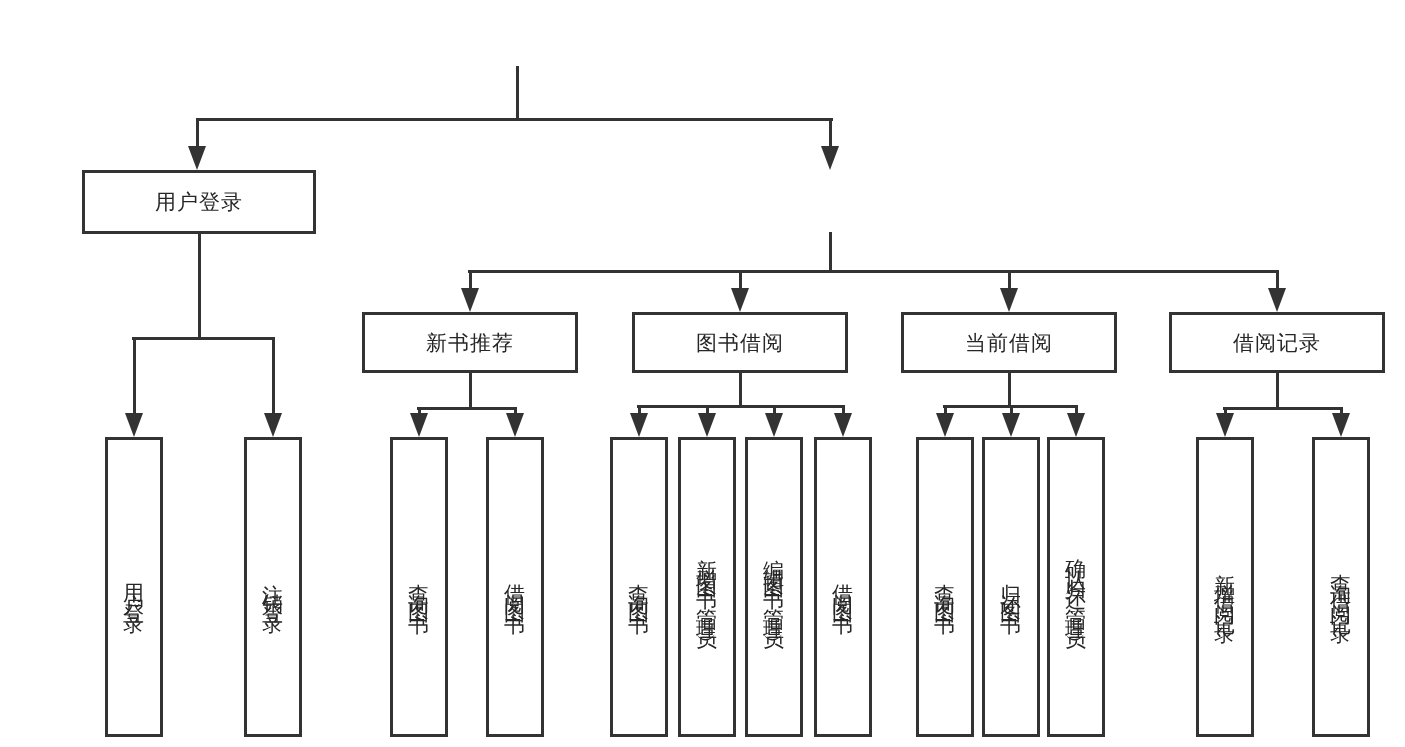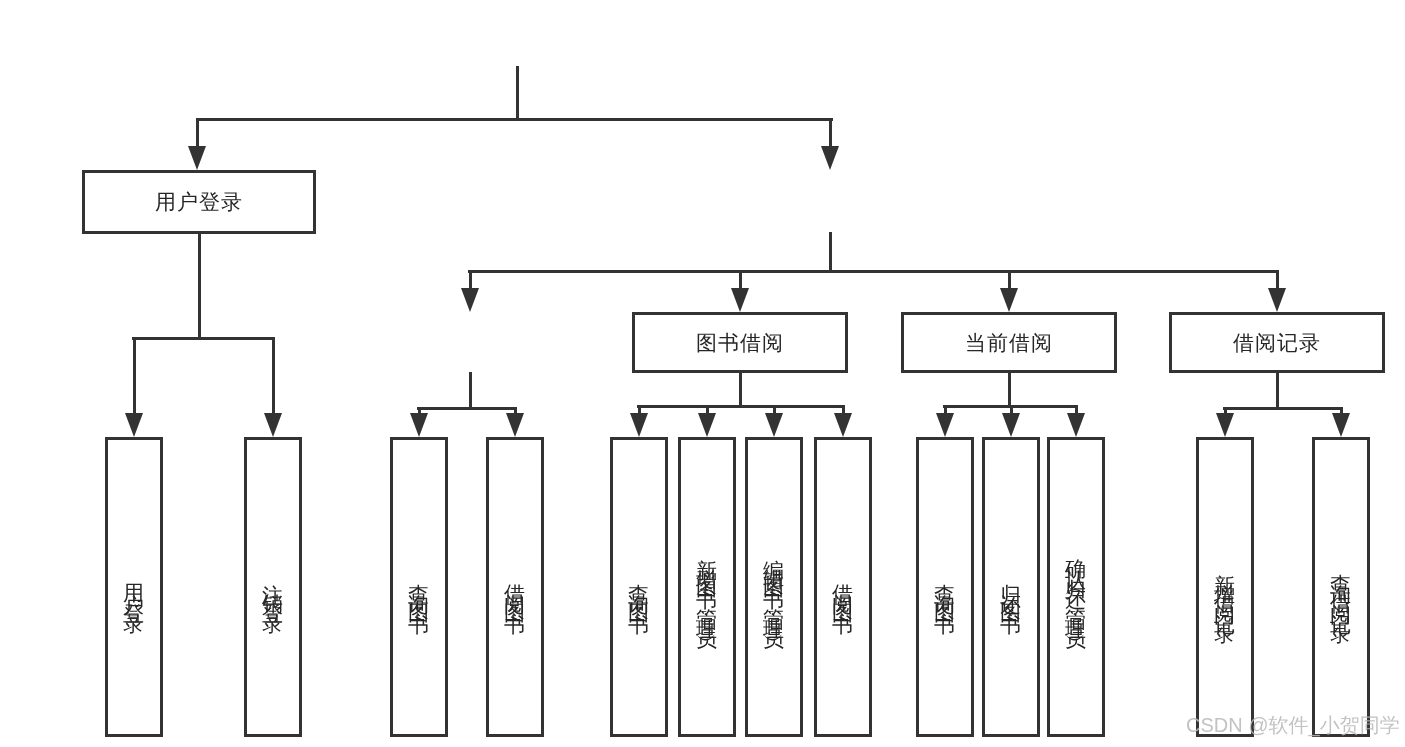--- a/index.html
+++ b/index.html
@@ -101,20 +101,23 @@
   <div class="hl" style="left:468px;top:270px;width:811px;"></div>
   <div class="vl" style="left:469px;top:270px;height:24px;"></div>
   <div class="arrow" style="left:461px;top:288px;"></div>
   <div class="vl" style="left:739px;top:270px;height:24px;"></div>
   <div class="arrow" style="left:731px;top:288px;"></div>
   <div class="vl" style="left:1008px;top:270px;height:24px;"></div>
   <div class="arrow" style="left:1000px;top:288px;"></div>
   <div class="vl" style="left:1276px;top:270px;height:24px;"></div>
   <div class="arrow" style="left:1268px;top:288px;"></div>
 
+  <div class="box" style="left:362px;top:312px;width:216px;height:61px;">
+    <span>新书推荐</span>
+  </div>
   <div class="box" style="left:632px;top:312px;width:216px;height:61px;align-items:center;">
     <span>图书借阅</span>
   </div>
   <div class="box" style="left:1169px;top:312px;width:216px;height:61px;">
     <span>借阅记录</span>
   </div>
   <div class="box" style="left:901px;top:312px;width:216px;height:61px;">
     <span>当前借阅</span>
   </div>
 
@@ -189,15 +192,14 @@
     <span>确认归还（管理员）</span>
   </div>
 
   <div class="vbox" style="left:1196px;top:437px;width:58px;height:300px;">
     <span>新增借阅记录</span>
   </div>
   <div class="vbox" style="left:1312px;top:437px;width:58px;height:300px;">
     <span>查询借阅记录</span>
   </div>
 
-  <div class="watermark">CSDN @软件_小贺同学</div>
 
 </div>
 
 </body></html>

